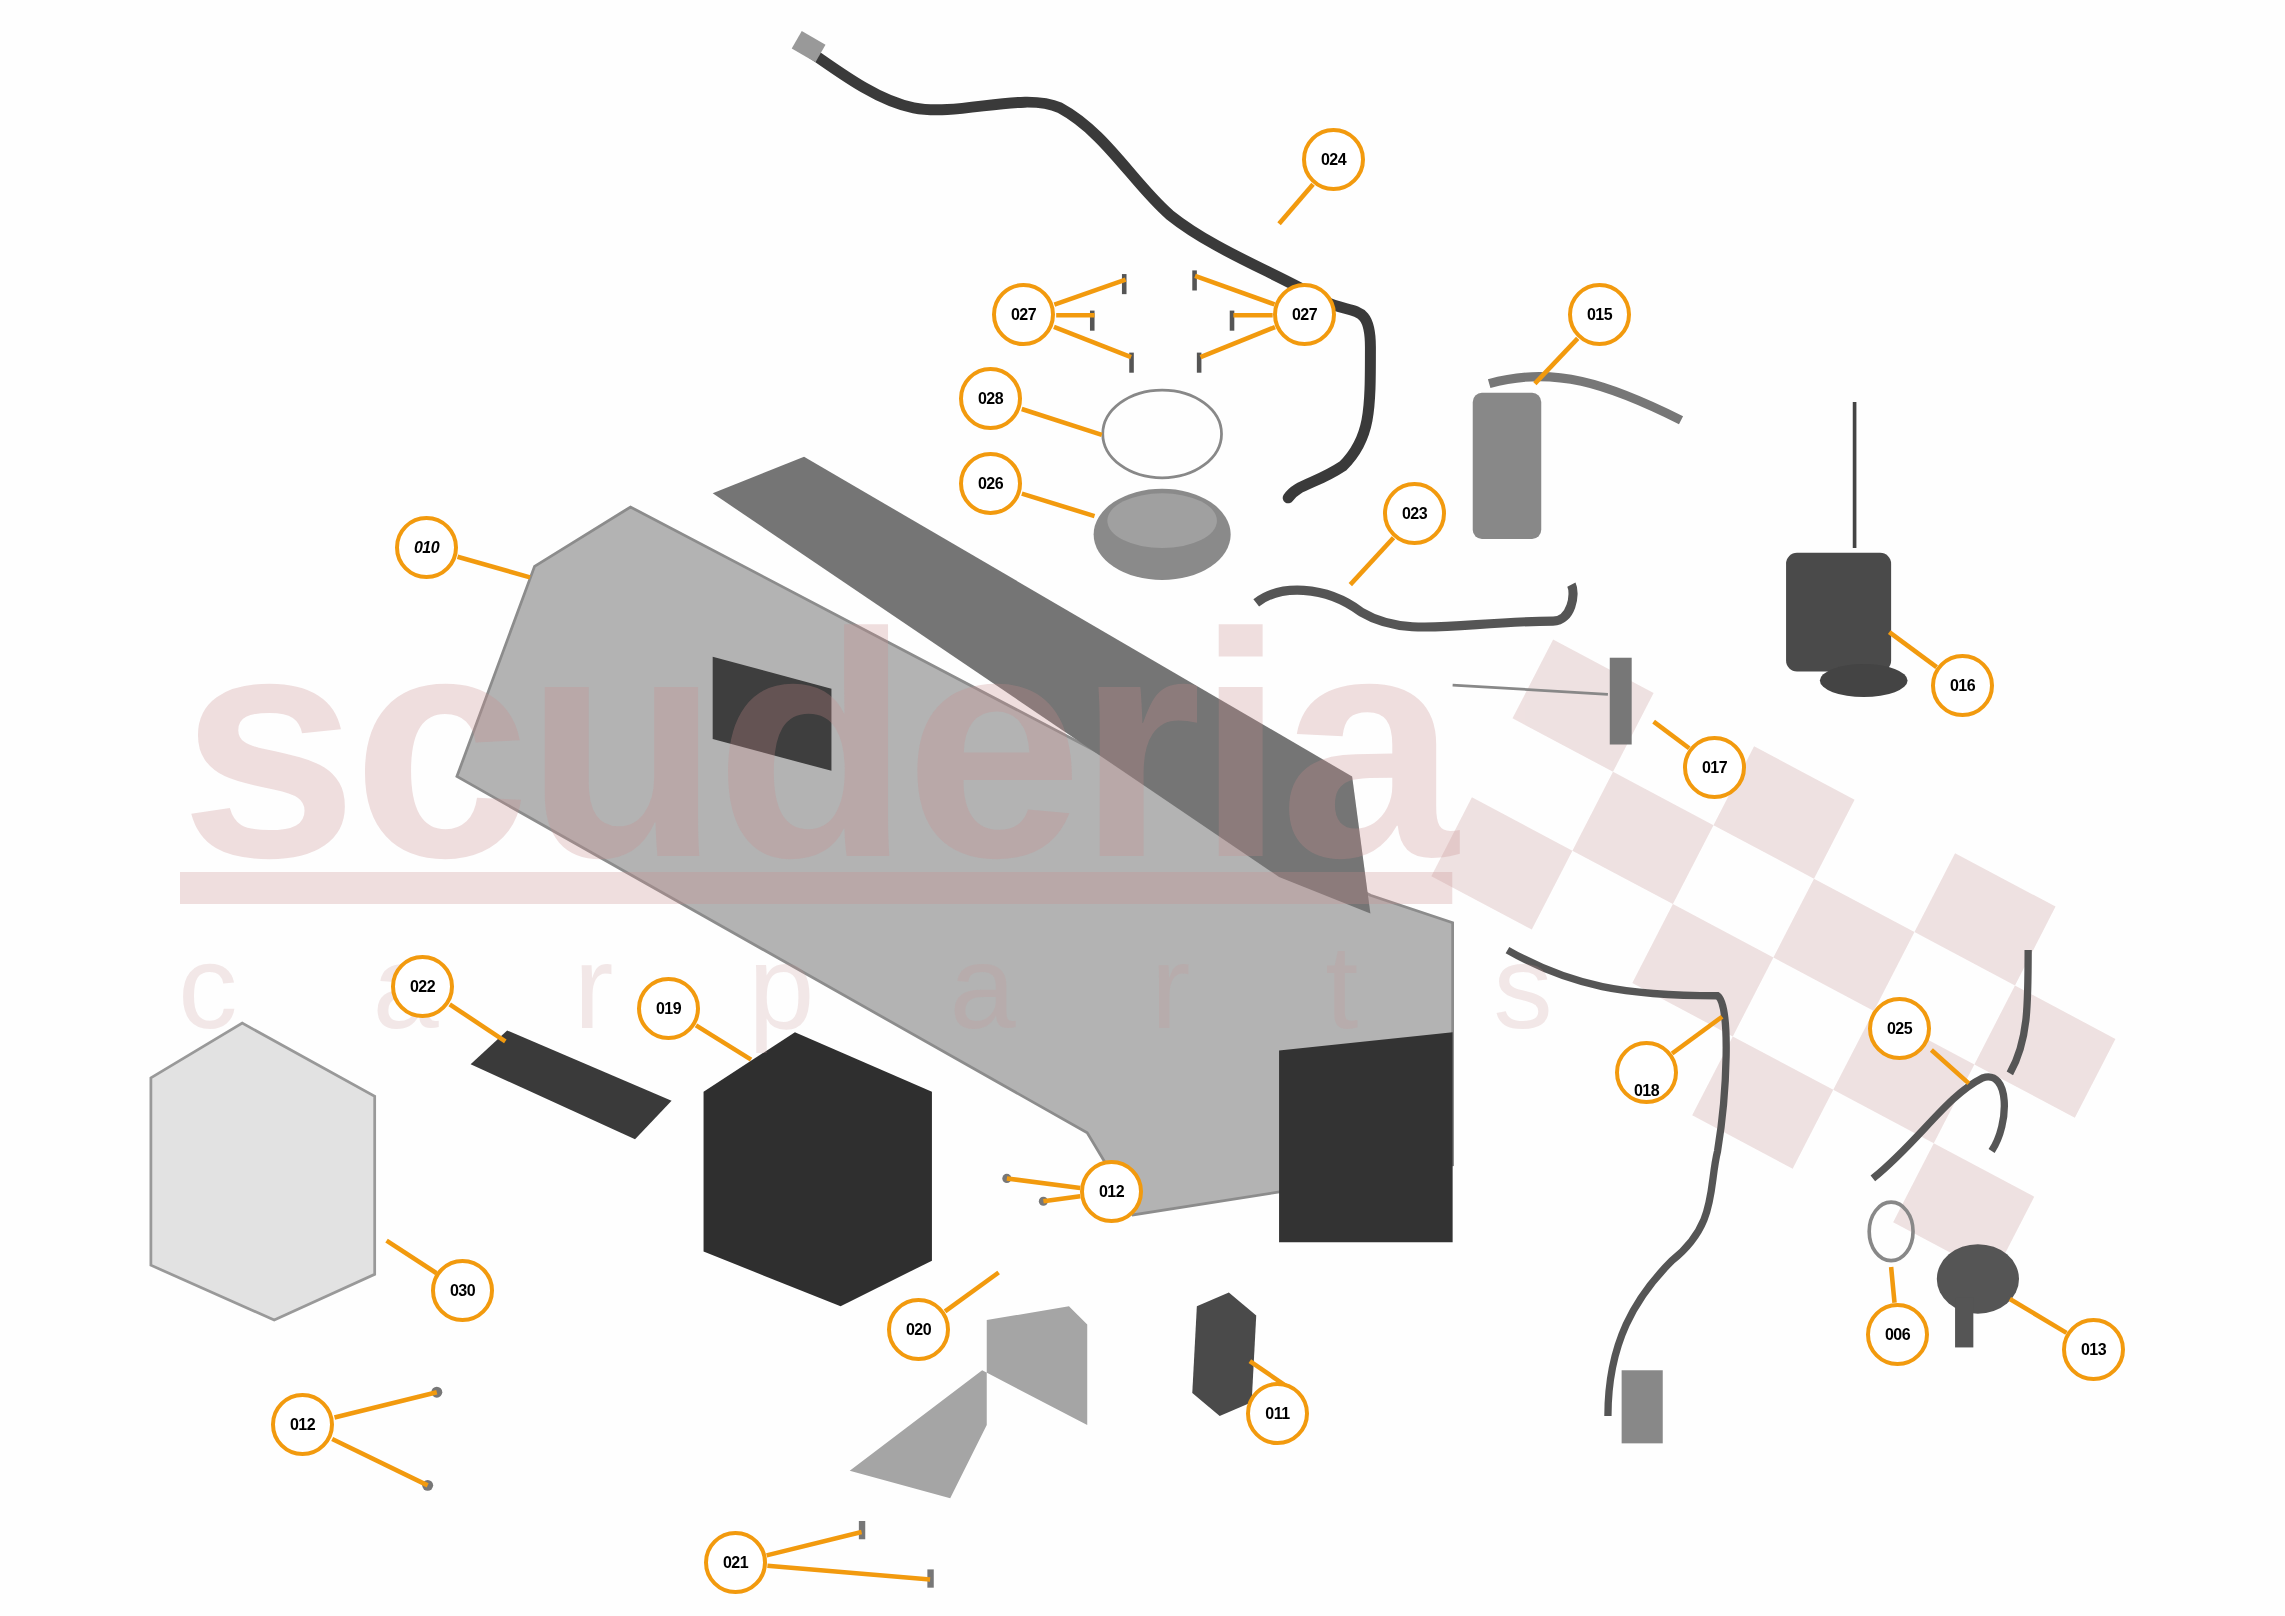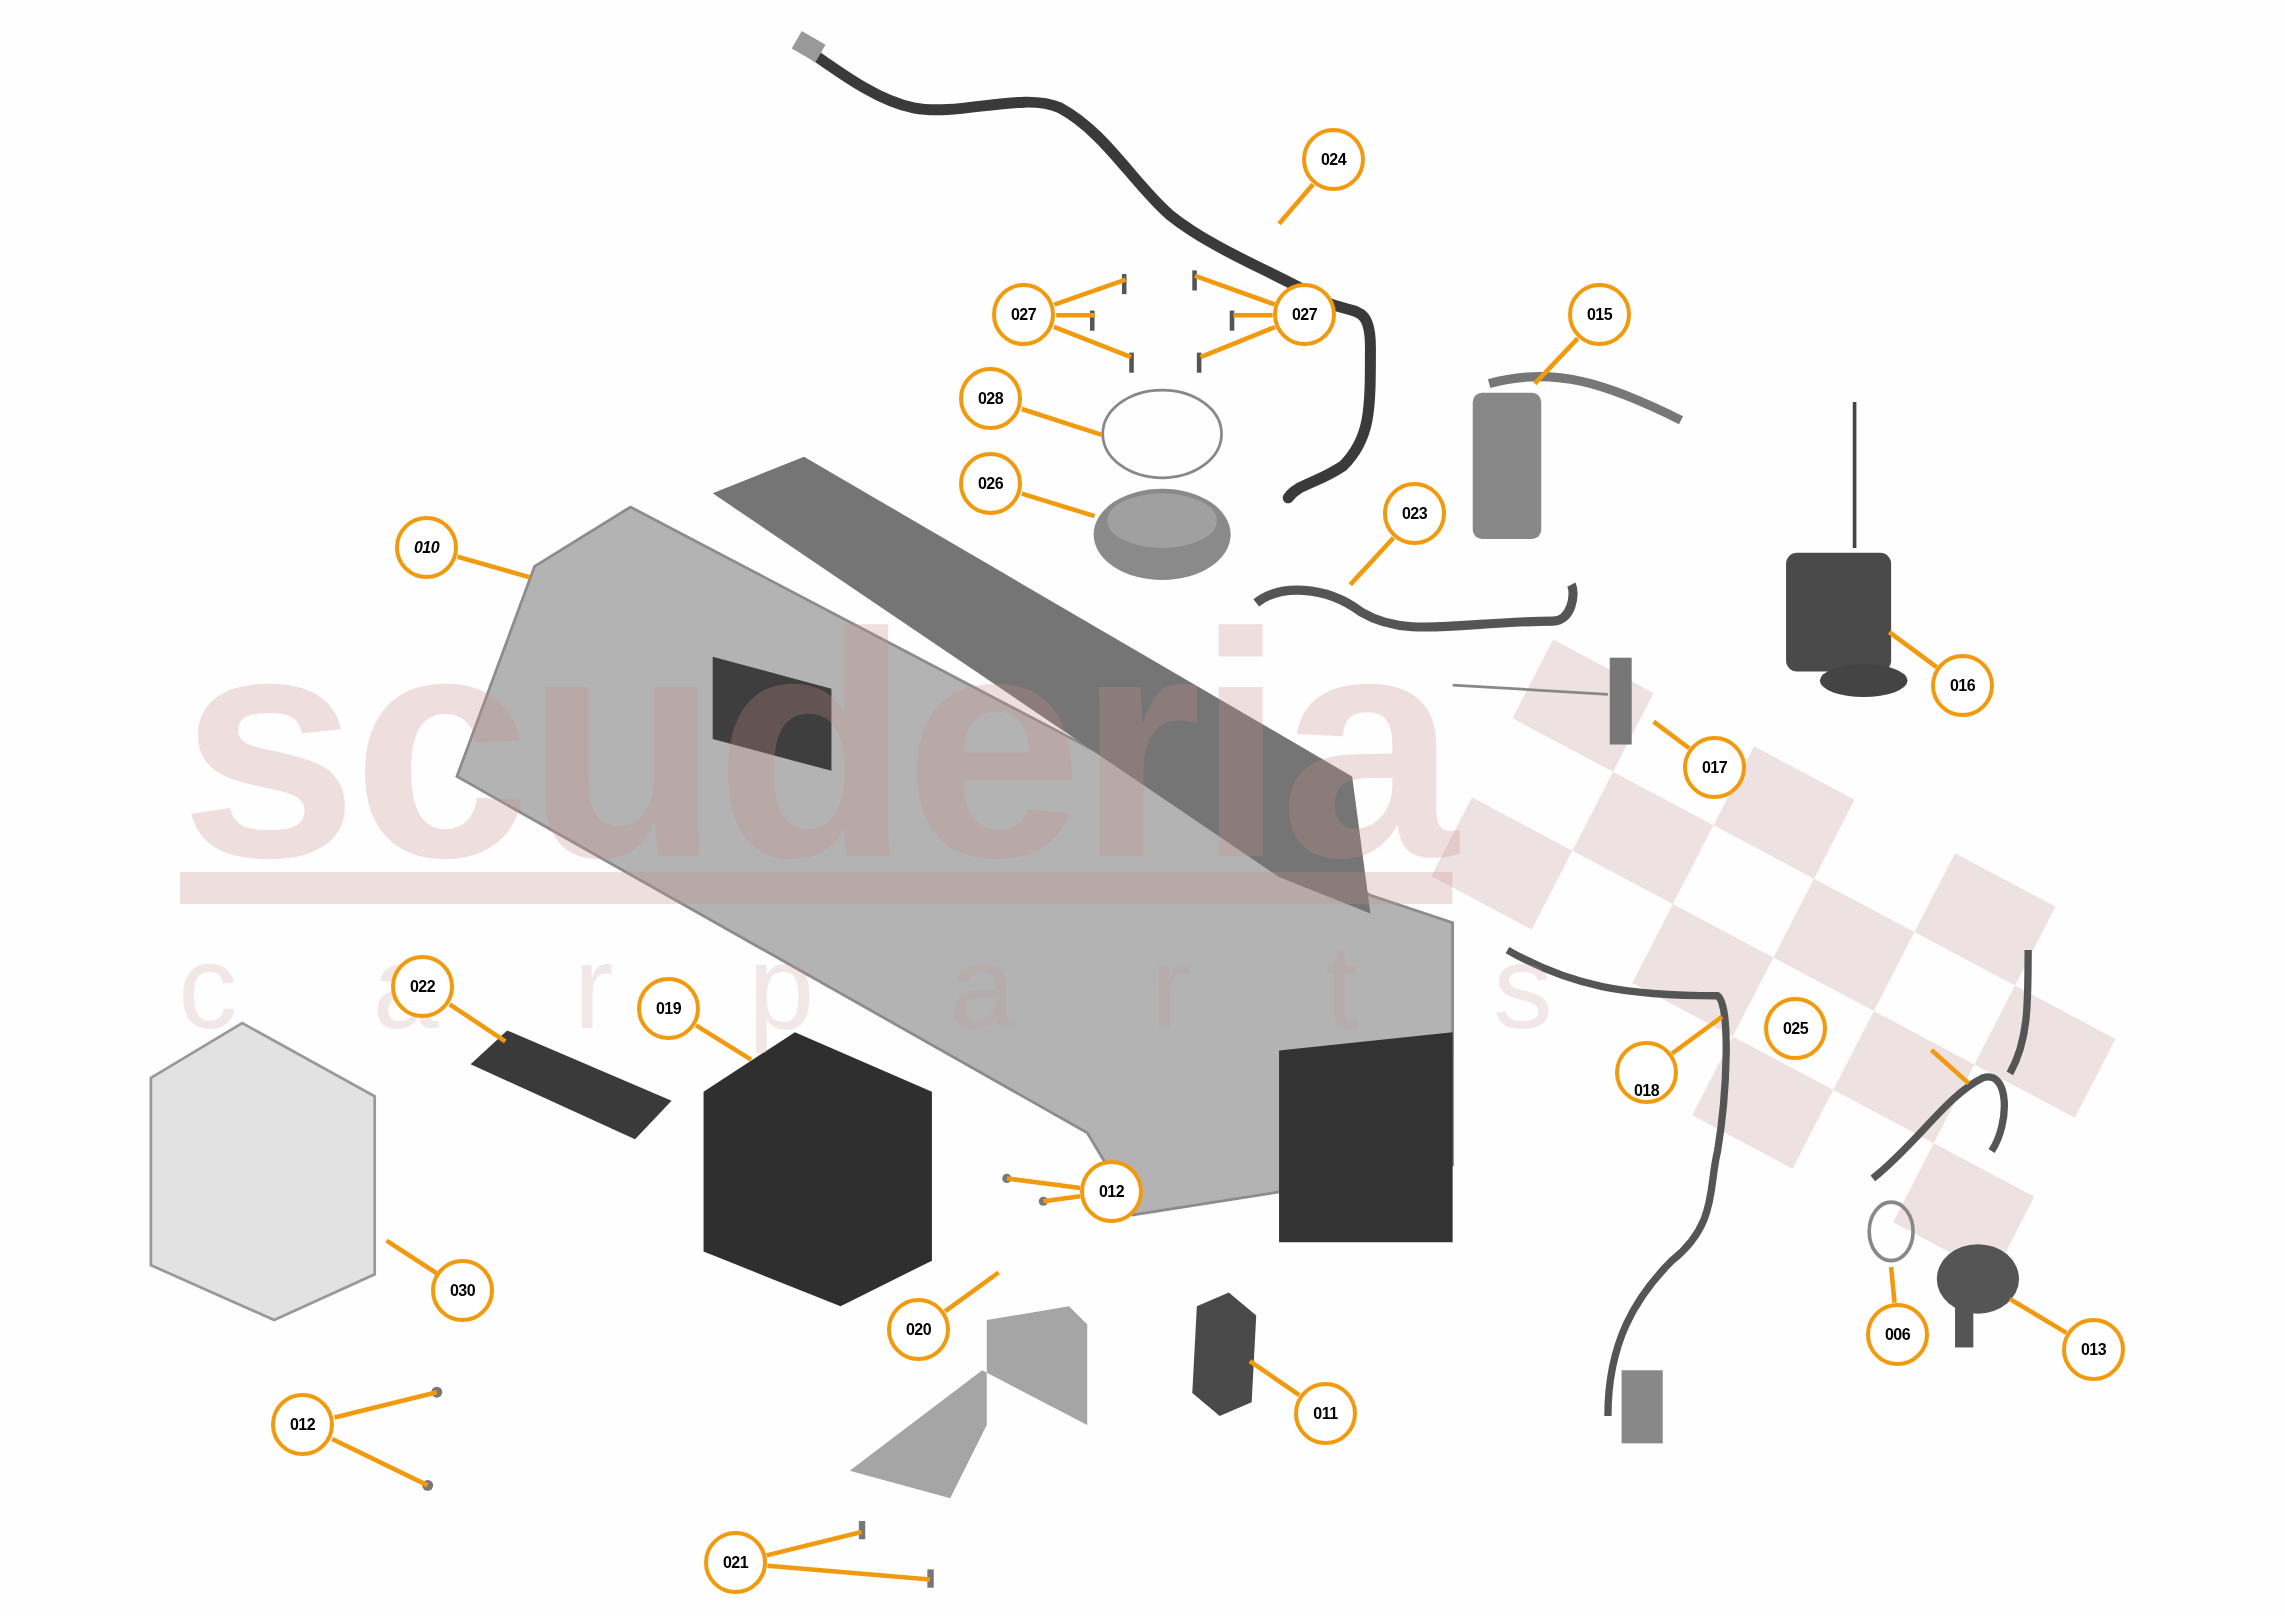--- a/index.html
+++ b/index.html
@@ -165,39 +165,39 @@
       </div>
       <div class="callout" style="left: 423px; top: 987px;">
         <span>022</span>
       </div>
       <div class="callout" style="left: 669px; top: 1009px;">
         <span>019</span>
       </div>
       <div class="callout" style="left: 1647px; top: 1073px; align-items: flex-end;">
         <span>018</span>
       </div>
-      <div class="callout" style="left: 1796px; top: 1029px;">
+      <div class="callout" style="left: 1900px; top: 1029px;">
         <span>025</span>
       </div>
       <div class="callout" style="left: 1112px; top: 1192px;">
         <span>012</span>
       </div>
       <div class="callout" style="left: 463px; top: 1291px;">
         <span>030</span>
       </div>
       <div class="callout" style="left: 919px; top: 1330px;">
         <span>020</span>
       </div>
       <div class="callout" style="left: 1898px; top: 1335px;">
         <span>006</span>
       </div>
       <div class="callout" style="left: 2094px; top: 1350px;">
         <span>013</span>
       </div>
-      <div class="callout" style="left: 1326px; top: 1414px;">
+      <div class="callout" style="left: 1278px; top: 1414px;">
         <span>011</span>
       </div>
       <div class="callout" style="left: 303px; top: 1425px;">
         <span>012</span>
       </div>
       <div class="callout" style="left: 736px; top: 1563px;">
         <span>021</span>
       </div>
     </div>
 </div>

